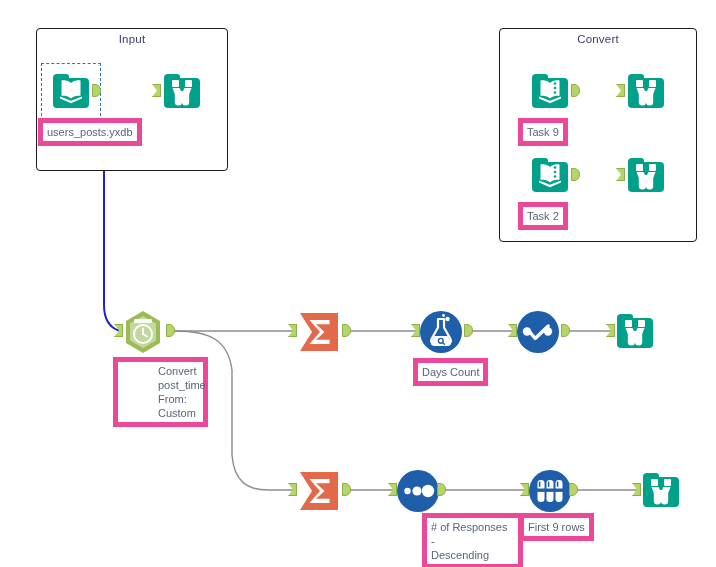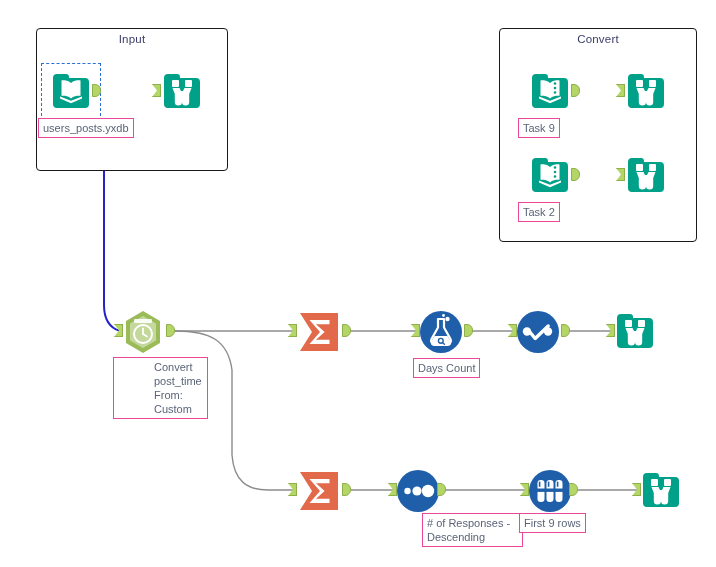--- a/index.html
+++ b/index.html
@@ -69,21 +69,21 @@
   }
   .anchor.in {
     border-radius: 0;
     clip-path: polygon(0 0, 100% 0, 100% 100%, 0 100%, 55% 50%);
   }
 
   
   .tool-label {
     position: absolute;
     background: #ffffff;
-    border: 1px solid #ec4899;
+    border: 5px solid #ec4899;
     color: #5a6478;
     font-size: 11px;
     line-height: 14px;
     padding: 2px 4px;
     white-space: pre-line;
     box-sizing: border-box;
   }
 
   
   #wires {

